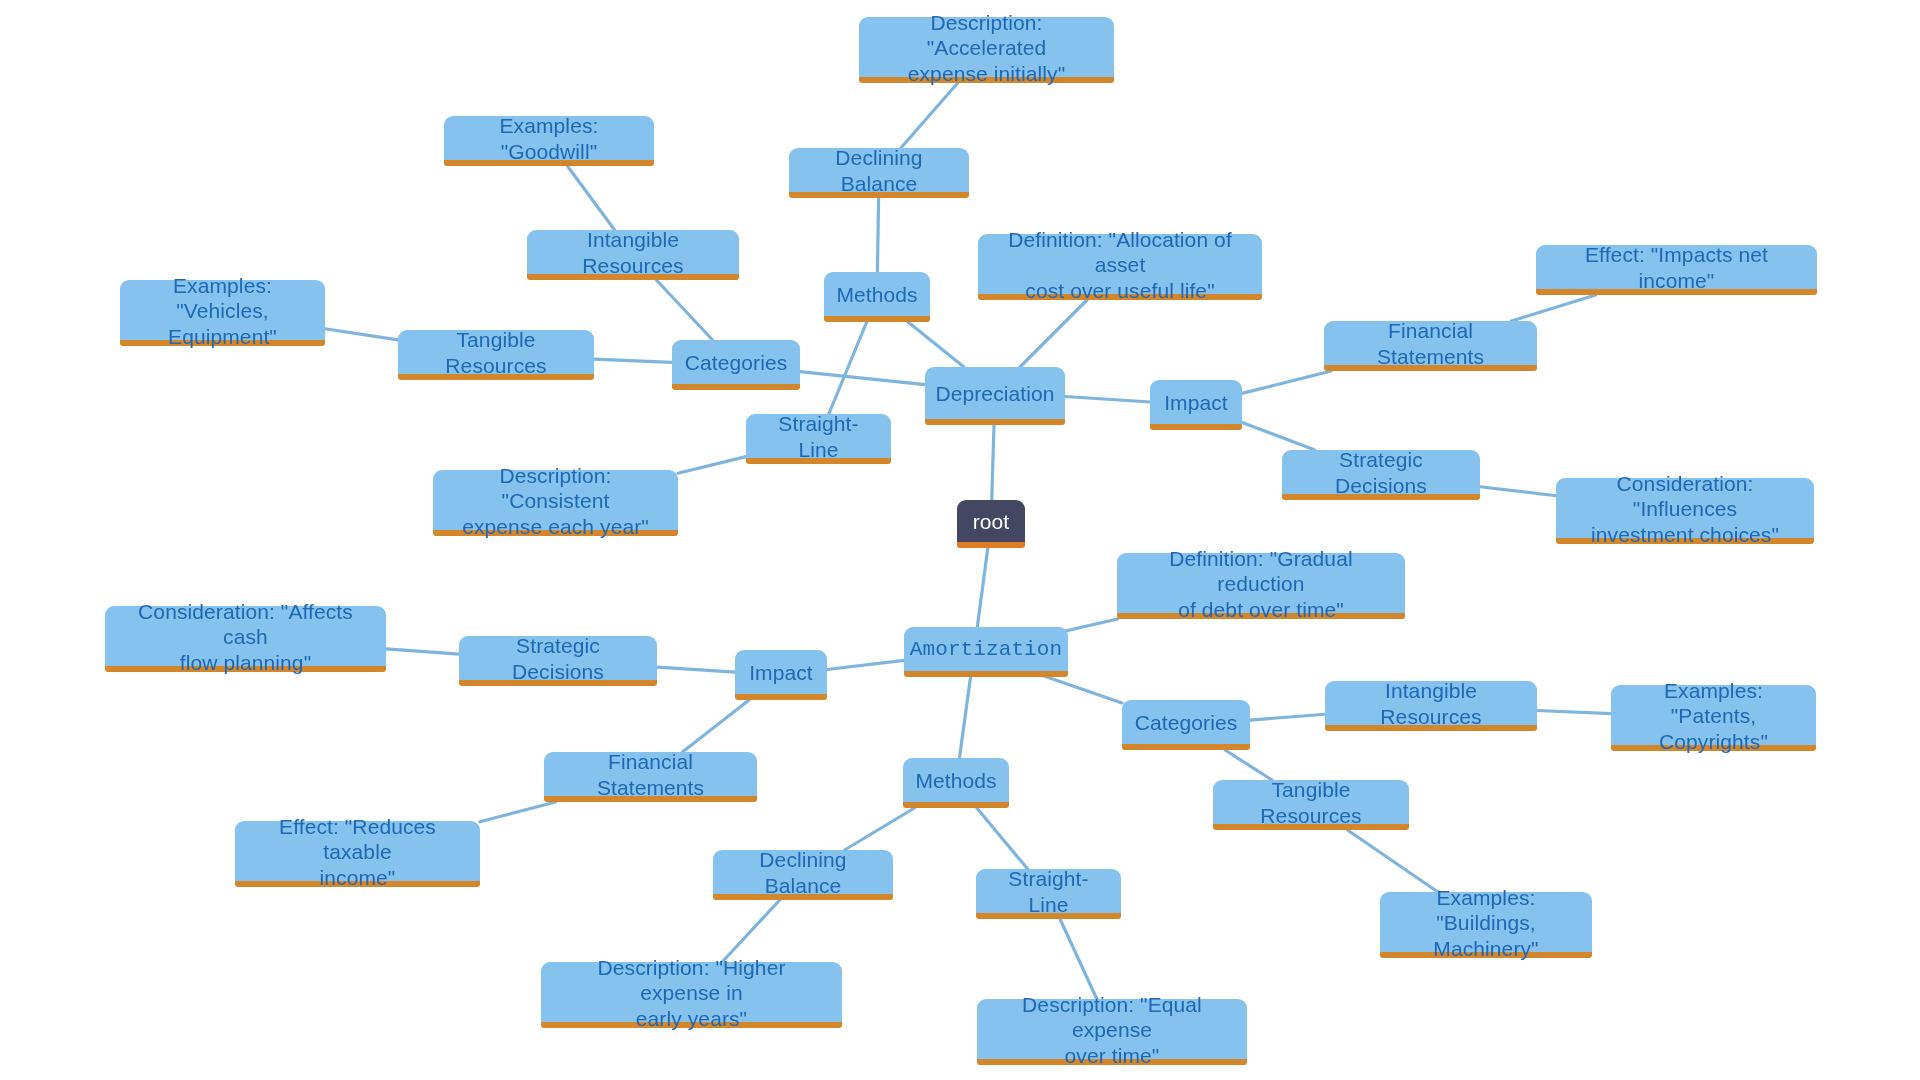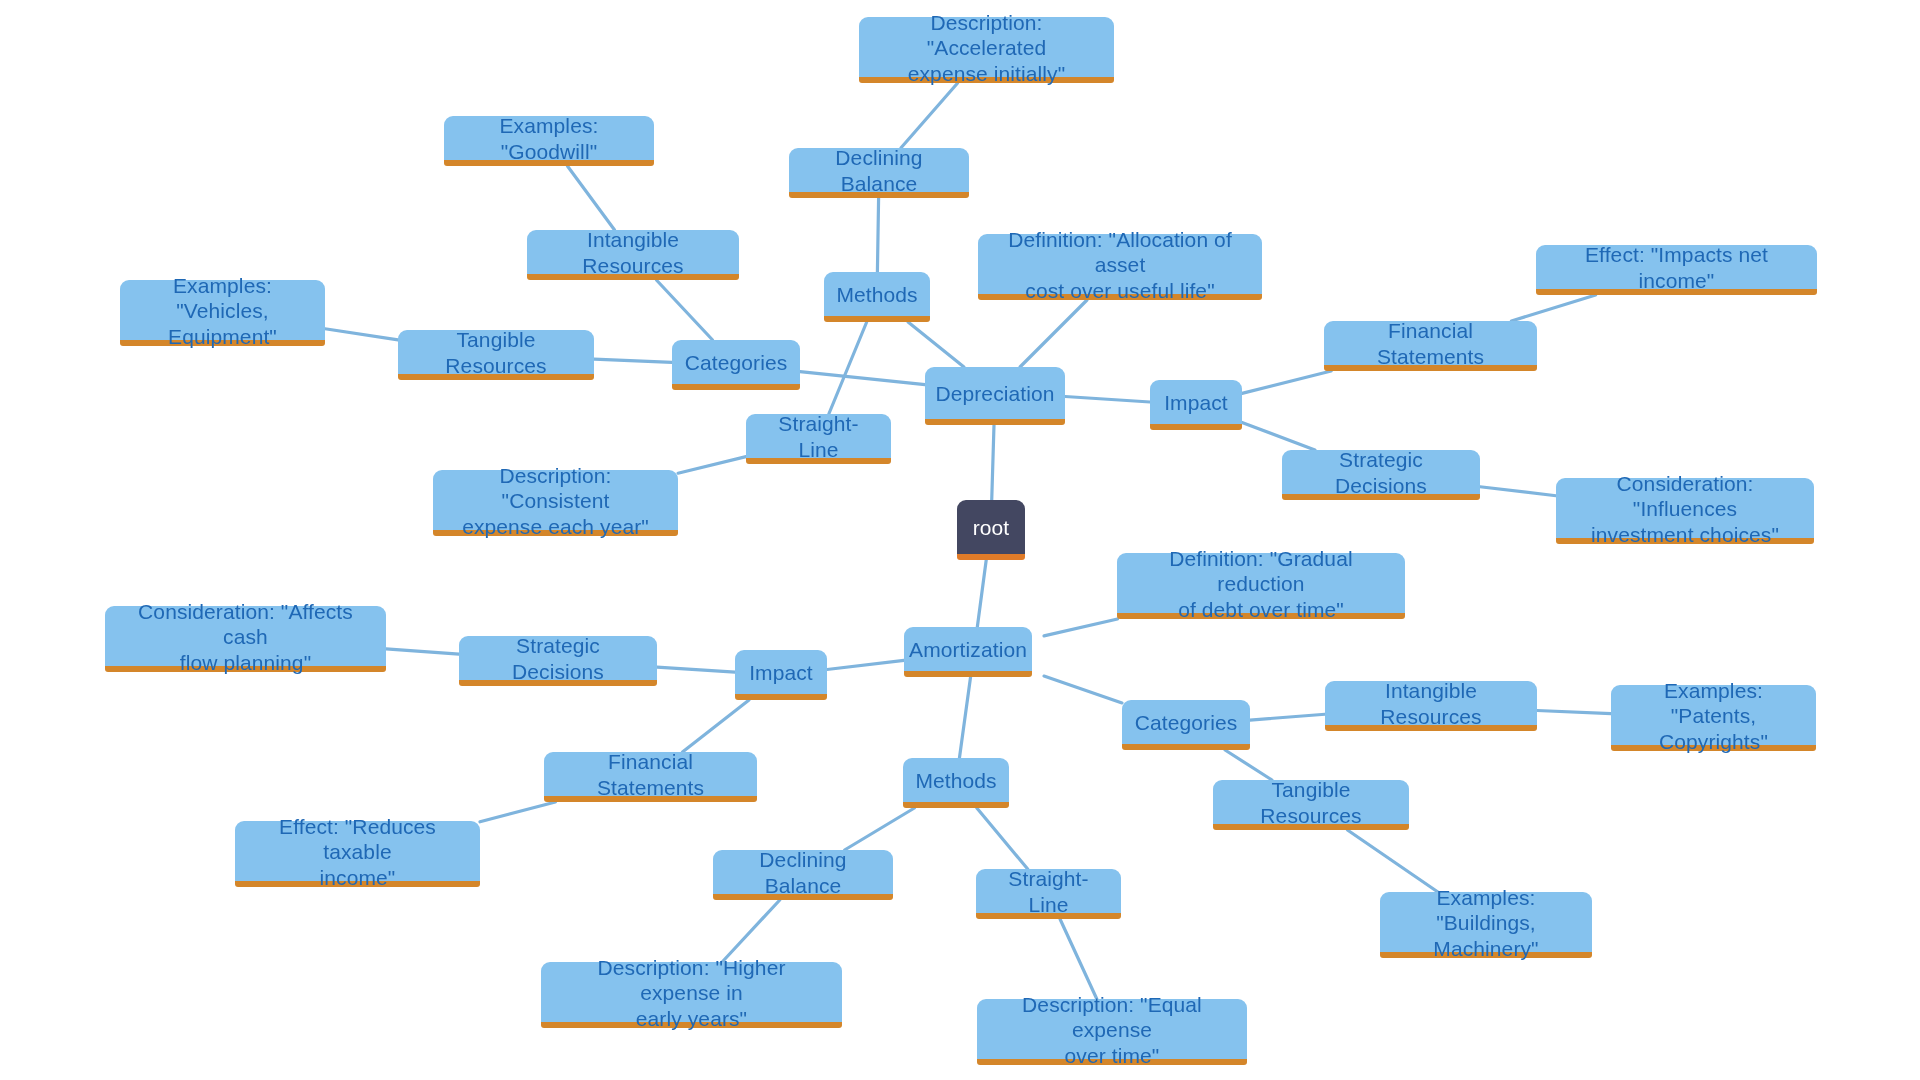--- a/index.html
+++ b/index.html
@@ -88,21 +88,21 @@
       <line x1="1537" y1="710.5026548672566" x2="1611" y2="713.6460176991151" stroke="#7fb4dd" stroke-width="3.2" stroke-linecap="round"></line>
       <line x1="1225.0625" y1="750" x2="1271.9375" y2="780" stroke="#7fb4dd" stroke-width="3.2" stroke-linecap="round"></line>
       <line x1="1347.4583333333333" y1="830" x2="1437.875" y2="892" stroke="#7fb4dd" stroke-width="3.2" stroke-linecap="round"></line>
       <line x1="904" y1="660.3419689119171" x2="827" y2="669.5181347150259" stroke="#7fb4dd" stroke-width="3.2" stroke-linecap="round"></line>
       <line x1="749.0147058823529" y1="700" x2="682.4852941176471" y2="752" stroke="#7fb4dd" stroke-width="3.2" stroke-linecap="round"></line>
       <line x1="555.3701298701299" y1="802" x2="480" y2="821.8071672354948" stroke="#7fb4dd" stroke-width="3.2" stroke-linecap="round"></line>
       <line x1="735" y1="672.1121076233184" x2="657" y2="667.2152466367713" stroke="#7fb4dd" stroke-width="3.2" stroke-linecap="round"></line>
       <line x1="459" y1="654.0304" x2="386" y2="648.8912" stroke="#7fb4dd" stroke-width="3.2" stroke-linecap="round"></line>
     </svg>
   <div id="node-layer">
-      <div class="node root" id="node-root" style="left: 957px; top: 500px; width: 68px; height: 60px;">root</div>
+      <div class="node root" id="node-root" style="left: 957px; top: 500px; width: 68px; height: 48px;">root</div>
       <div class="node" id="node-depreciation" style="left: 925px; top: 367px; width: 140px; height: 58px;">Depreciation</div>
       <div class="node" id="node-dep_definition" style="left: 978px; top: 234px; width: 284px; height: 66px;">Definition: "Allocation of asset
 cost over useful life"</div>
       <div class="node" id="node-dep_methods" style="left: 824px; top: 272px; width: 106px; height: 50px;">Methods</div>
       <div class="node" id="node-dep_declining_balance" style="left: 789px; top: 148px; width: 180px; height: 50px;">Declining Balance</div>
       <div class="node" id="node-dep_declining_desc" style="left: 859px; top: 17px; width: 255px; height: 66px;">Description: "Accelerated
 expense initially"</div>
       <div class="node" id="node-dep_straight_line" style="left: 746px; top: 414px; width: 145px; height: 50px;">Straight-Line</div>
       <div class="node" id="node-dep_straight_desc" style="left: 433px; top: 470px; width: 245px; height: 66px;">Description: "Consistent
 expense each year"</div>
@@ -111,21 +111,21 @@
       <div class="node" id="node-dep_tangible_examples" style="left: 120px; top: 280px; width: 205px; height: 66px;">Examples: "Vehicles,
 Equipment"</div>
       <div class="node" id="node-dep_intangible" style="left: 527px; top: 230px; width: 212px; height: 50px;">Intangible Resources</div>
       <div class="node" id="node-dep_intangible_examples" style="left: 444px; top: 116px; width: 210px; height: 50px;">Examples: "Goodwill"</div>
       <div class="node" id="node-dep_impact" style="left: 1150px; top: 380px; width: 92px; height: 50px;">Impact</div>
       <div class="node" id="node-dep_financial_statements" style="left: 1324px; top: 321px; width: 213px; height: 50px;">Financial Statements</div>
       <div class="node" id="node-dep_fs_effect" style="left: 1536px; top: 245px; width: 281px; height: 50px;">Effect: "Impacts net income"</div>
       <div class="node" id="node-dep_strategic" style="left: 1282px; top: 450px; width: 198px; height: 50px;">Strategic Decisions</div>
       <div class="node" id="node-dep_strategic_consideration" style="left: 1556px; top: 478px; width: 258px; height: 66px;">Consideration: "Influences
 investment choices"</div>
-      <div class="node" id="node-amortization" style="left: 904px; top: 627px; width: 128px; height: 50px;">Amortization</div>
+      <div class="node" id="node-amortization" style="left: 904px; top: 627px; width: 164px; height: 50px; font-family: Liberation Mono, monospace;">Amortization</div>
       <div class="node" id="node-amo_definition" style="left: 1117px; top: 553px; width: 288px; height: 66px;">Definition: "Gradual reduction
 of debt over time"</div>
       <div class="node" id="node-amo_methods" style="left: 903px; top: 758px; width: 106px; height: 50px;">Methods</div>
       <div class="node" id="node-amo_declining_balance" style="left: 713px; top: 850px; width: 180px; height: 50px;">Declining Balance</div>
       <div class="node" id="node-amo_declining_desc" style="left: 541px; top: 962px; width: 301px; height: 66px;">Description: "Higher expense in
 early years"</div>
       <div class="node" id="node-amo_straight_line" style="left: 976px; top: 869px; width: 145px; height: 50px;">Straight-Line</div>
       <div class="node" id="node-amo_straight_desc" style="left: 977px; top: 999px; width: 270px; height: 66px;">Description: "Equal expense
 over time"</div>
       <div class="node" id="node-amo_categories" style="left: 1122px; top: 700px; width: 128px; height: 50px;">Categories</div>

